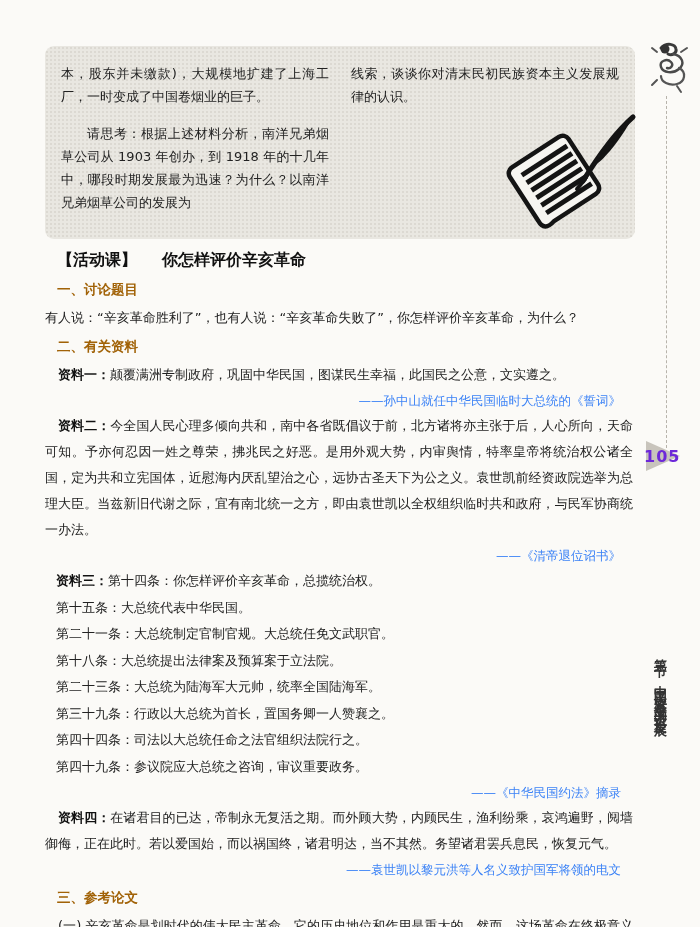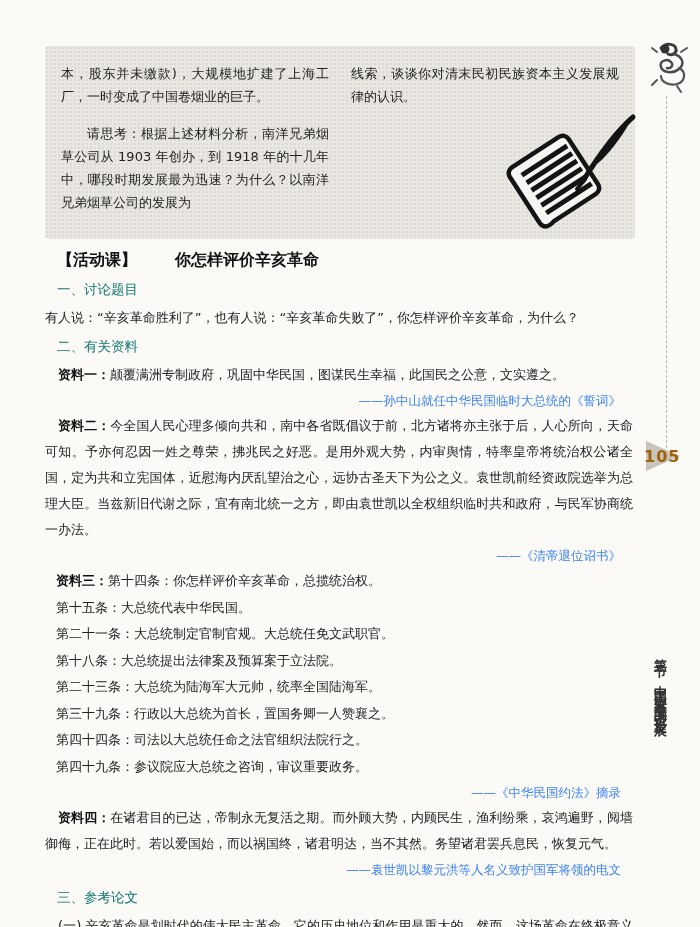--- a/index.html
+++ b/index.html
@@ -13,21 +13,21 @@
     overflow:hidden;
   }
 
   
   .info-box {
     position:absolute; left:45px; top:46px;
     width:590px; height:193px;
     background-color:#e9e7e1;
     background-image: radial-gradient(#dcd9d2 0.8px, transparent 0.8px);
     background-size:4px 4px;
-    border-radius:4px;
+    border-radius:9px;
     padding:16px 16px 10px 16px;
     display:flex; gap:22px;
   }
   .info-col { width:276px; font-size:13px; line-height:23px; text-align:justify; color:#222; }
   .info-col p.indent { text-indent:2em;margin-top:14px; }
   .quill-wrap { position:absolute; right:-14px; bottom:2px; width:150px; height:128px; }
 
   
   .dragon { position:absolute; left:643px; top:40px; width:52px; height:56px; }
   .dashed-rule {
@@ -37,36 +37,36 @@
   .page-marker { position:absolute; left:640px; top:441px; width:56px; height:32px; }
   .page-marker .tri {
     position:absolute; left:6px; top:0;
     width:0; height:0;
     border-top:15px solid transparent;
     border-bottom:15px solid transparent;
     border-left:34px solid #c8c4bc;
   }
   .page-marker .num {
     position:absolute; left:4px; top:6px;
-    font-size:16px; font-weight:bold; color:#a16207; letter-spacing:1px;
+    font-size:16px; font-weight:bold; color:#6d28d9; letter-spacing:1px;
   }
   .sidebar-vert {
     position:absolute; left:651px; top:648px; height:260px;
     display:flex; flex-direction:column; align-items:center; gap:18px;
   }
   .sidebar-vert span {
     writing-mode:vertical-rl; text-orientation:upright;
     font-size:13px; font-weight:bold; color:#333; letter-spacing:3px;
   }
 
   
   .main { position:absolute; left:45px; top:250px; width:588px; }
   .headline { font-size:16px; font-weight:bold; color:#111; margin:0 0 10px 12px; }
-  .headline .tag { margin-right:38px; }
-  .sec-heading { font-size:13.5px; font-weight:normal; color:#0f766e; margin:7px 0 6px 12px; }
+  .headline .tag { margin-right:25px; }
+  .sec-heading { font-size:13.5px; font-weight:bold; color:#a16207; margin:7px 0 6px 12px; }
   .para { font-size:13px; line-height:26px; text-align:justify; color:#222; }
   .para b { color:#111; }
   .para.indent { text-indent:1em; }
   .article-line { font-size:13px; line-height:26.5px; padding-left:11px; color:#222; }
   .article-line b { color:#111;text-align:right; }
   .attribution { font-size:12.5px; line-height:25px; text-align:right; padding-right:12px; color:#3b82f6; }
 </style>
 </head>
 <body>
 

